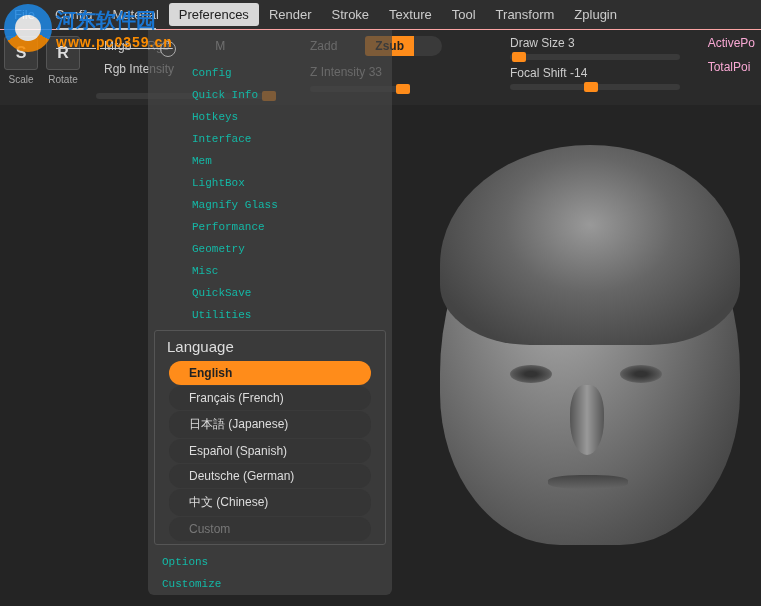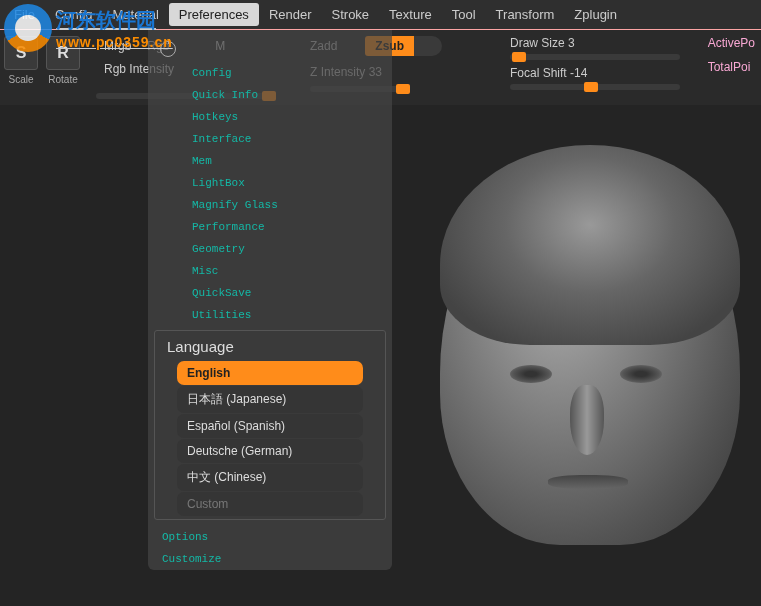--- a/index.html
+++ b/index.html
@@ -44,21 +44,21 @@
   .mouth { position: absolute; width: 80px; height: 14px; background: linear-gradient(#444,#666); border-radius: 40%; top: 370px; left: 128px; }
   
   .dropdown { position: absolute; left: 148px; top: 30px; width: 244px; background: rgba(70,70,70,0.7); border-radius: 0 0 6px 6px; padding-top: 6px; z-index: 50; }
   .dropdown-icon-row { height: 26px; padding-left: 12px; display:flex; align-items:center; }
   .circle-icon { width: 16px; height: 16px; border: 1.5px solid #aaa; border-radius: 50%; position: relative; }
   .circle-icon:after { content:''; position:absolute; width:1.5px; height:5px; background:#aaa; top:-3px; left:7px; }
   .dd-item { padding: 5px 14px 5px 44px; font-size: 11px; color: #14b8a6; cursor: pointer; font-family: Liberation Mono, monospace; }
   
   .lang-panel { margin: 4px 6px 6px 6px; background: #3a3a3a; border: 1px solid #555; border-radius: 3px; padding: 2px; }
   .lang-header { padding: 5px 10px; font-size: 15px; color: #ddd; }
-  .lang-item { padding: 5px 10px; font-size: 12px; color: #ddd; cursor: pointer; border-radius: 7px; margin: 1px 20px; background: #353535; }
+  .lang-item { padding: 5px 20px; font-size: 12px; color: #ddd; cursor: pointer; border-radius: 12px; margin: 1px 12px; background: #353535; }
   .lang-item.selected { background: #ff8c1a; color: #222; font-weight: bold; }
   .lang-item.disabled { color: #777; }
   
   .watermark { position: absolute; top: 4px; left: 4px; z-index: 100; pointer-events:none; display:flex; align-items:center;text-decoration:underline; }
   .wm-circle { width: 48px; height: 48px; border-radius: 50%; background: conic-gradient(#1e88e5 0 33%, #fb8c00 33% 66%, #1e88e5 66% 100%); opacity: 0.85; position: relative; }
   .wm-circle:after { content:''; position:absolute; width:26px; height:26px; background:#fff; border-radius:50%; top:11px; left:11px; }
   .wm-text { margin-left: 4px; }
   .wm-cn { font-size: 20px; font-weight: bold; color: #1976d2; }
   .wm-url { font-size: 14px; font-weight: bold; color: #fb8c00; letter-spacing: 1px; }
 </style>
@@ -153,20 +153,21 @@
   <div class="dd-item">Magnify Glass</div>
   <div class="dd-item">Performance</div>
   <div class="dd-item">Geometry</div>
   <div class="dd-item">Misc</div>
   <div class="dd-item">QuickSave</div>
   <div class="dd-item">Utilities</div>
 
   <div class="lang-panel">
     <div class="lang-header">Language</div>
     <div class="lang-item selected">English</div>
+    <div class="lang-item">Français (French)</div>
     <div class="lang-item">日本語 (Japanese)</div>
     <div class="lang-item">Español (Spanish)</div>
     <div class="lang-item">Deutsche (German)</div>
     <div class="lang-item">中文 (Chinese)</div>
     <div class="lang-item disabled">Custom</div>
   </div>
 
   <div class="dd-item" style="padding-left:14px">Options</div>
   <div class="dd-item" style="padding-left:14px">Customize</div>
 </div>

